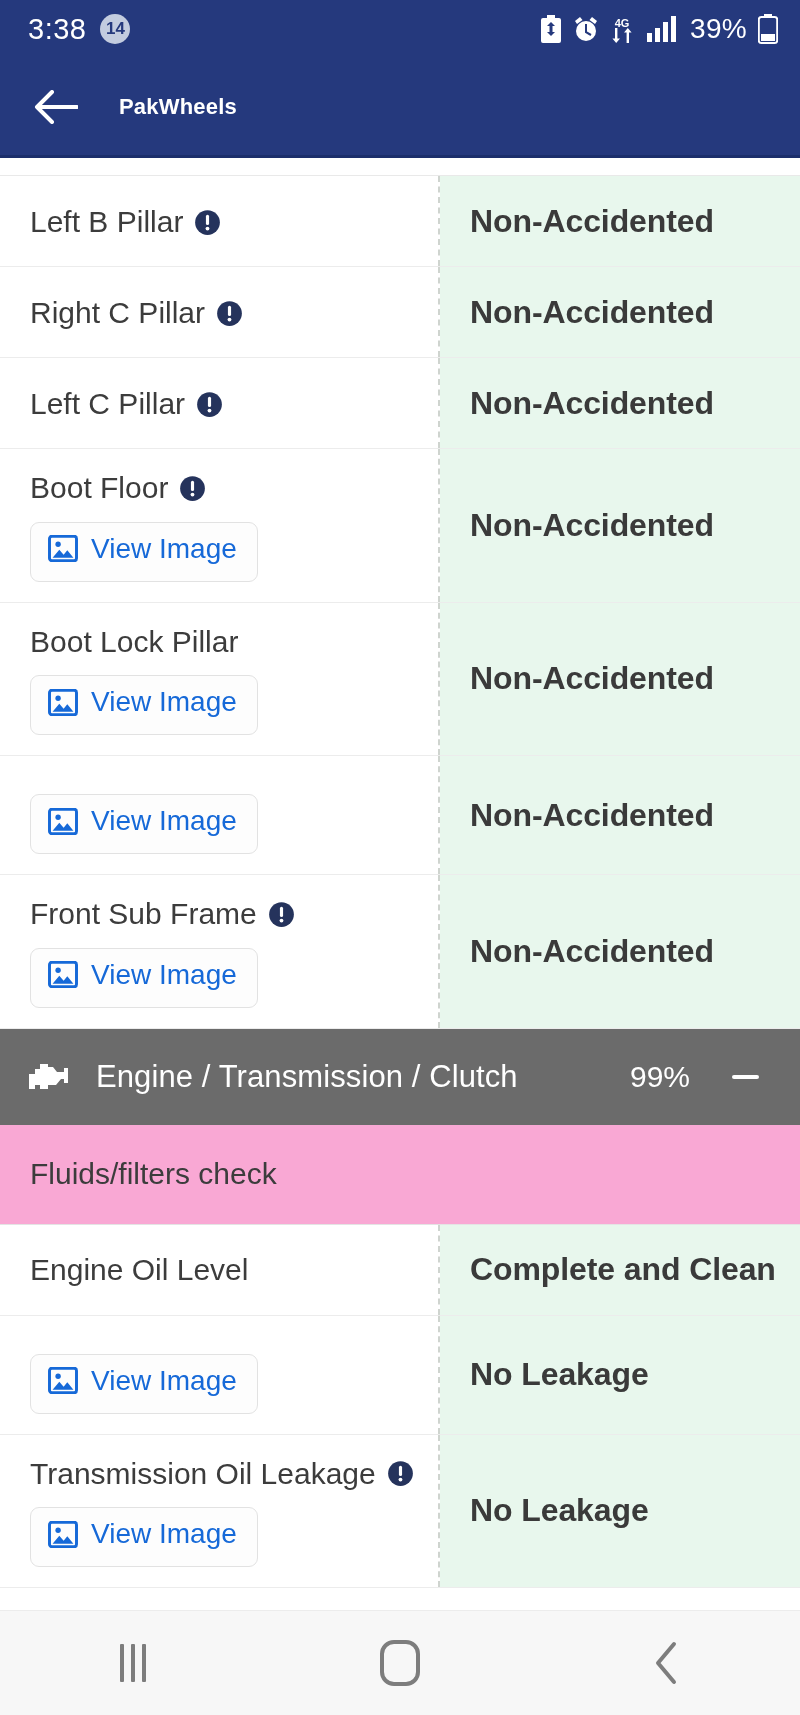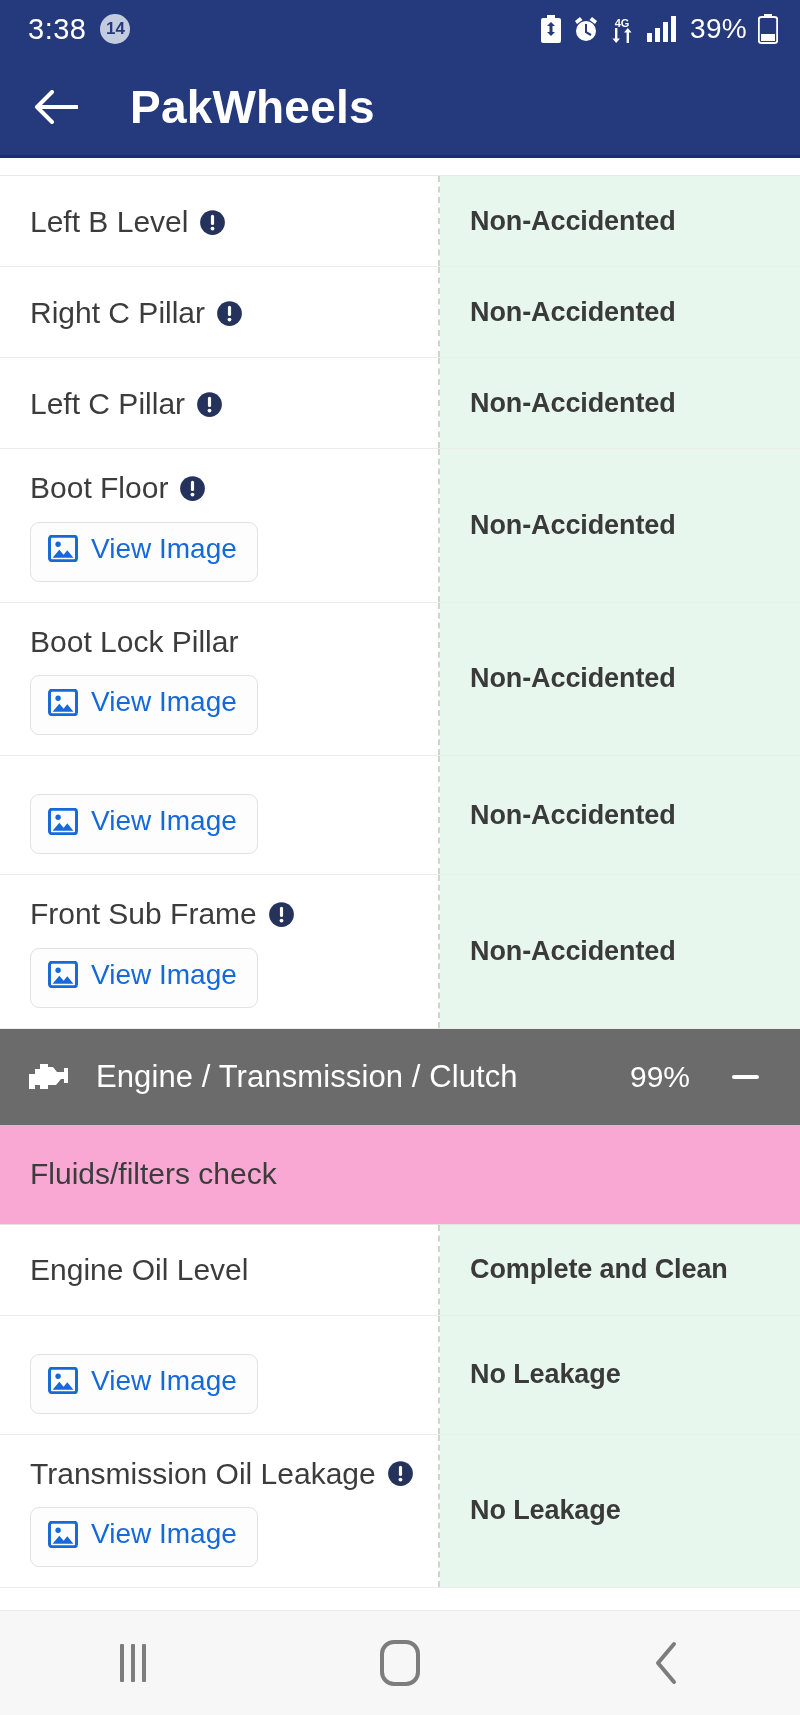--- a/index.html
+++ b/index.html
@@ -30,21 +30,21 @@
   .status-right svg { display: block; }
   .battery-pct { font-size: 28px; font-weight: 400; letter-spacing: .3px; margin-left: 2px; }
 
   
   .appbar {
     height: 100px; background: #25397d; color: #fff;
     display: flex; align-items: center; padding: 0 30px;
     flex: 0 0 auto; border-bottom: 3px solid #1c2f6b;
   }
   .back-arrow { width: 52px; height: 44px; display: flex; align-items: center; justify-content: center; }
-  .app-title { font-size: 46px; font-weight: 700; margin-left: 48px; letter-spacing: .2px; }
+  .app-title { font-size: 22px; font-weight: 700; margin-left: 37px; letter-spacing: .2px; }
 
   
   .content { flex: 1 1 auto; background: #fff; overflow: hidden; position: relative; }
 
   .sliver { height: 18px; background: #fff; border-bottom: 1px solid #e9e9e9; }
 
   .row {
     display: flex; width: 100%;
     border-bottom: 1px solid #ececec;
     min-height: 91px;
@@ -59,21 +59,21 @@
   }
   .row .right {
     flex: 1 1 auto;
     background: #e8f7ed;
     display: flex; align-items: center;
     padding: 10px 16px 10px 30px;
   }
   .item-line { display: flex; align-items: center; gap: 11px; }
   .item-name { font-size: 30px; color: #3c3c3c; font-weight: 400; line-height: 1.15; }
   .info-icon { width: 27px; height: 27px; flex: 0 0 27px; display: block; }
-  .status-val { font-size: 27px; font-weight: 700; color: #3a3a3a; letter-spacing: -.1px; }
+  .status-val { font-size: 32px; font-weight: 700; color: #3a3a3a; letter-spacing: -.1px; }
 
   .view-btn {
     margin-top: 16px; align-self: flex-start;
     display: inline-flex; align-items: center; gap: 13px;
     border: 1px solid #e2e2e2; border-radius: 9px;
     background: #fdfdfd;
     padding: 10px 20px 16px 17px;
   }
   .view-btn .lbl { font-size: 28px; color: #1669d8; font-weight: 400; }
   .img-icon { width: 30px; height: 27px; display: block; flex: 0 0 30px; }
@@ -168,21 +168,21 @@
     </div>
     <div class="app-title">PakWheels</div>
   </div>
 
   <div class="content">
     <div class="sliver"></div>
     <div id="rows1">
         <div class="row">
           <div class="left">
             <div class="item-line">
-              <span class="item-name">Left B Level</span>
+              <span class="item-name">Left B Pillar</span>
               <span class="info-icon"><svg viewBox="0 0 24 24" width="27" height="27">
                   <circle cx="12" cy="12" r="11" fill="#25335c"></circle>
                   <rect x="10.6" y="5.2" width="2.8" height="9" rx="1.4" fill="#fff"></rect>
                   <circle cx="12" cy="17.4" r="1.7" fill="#fff"></circle>
                 </svg></span>
             </div>
           </div>
           <div class="right">
             <span class="status-val">Non-Accidented</span>
           </div>

